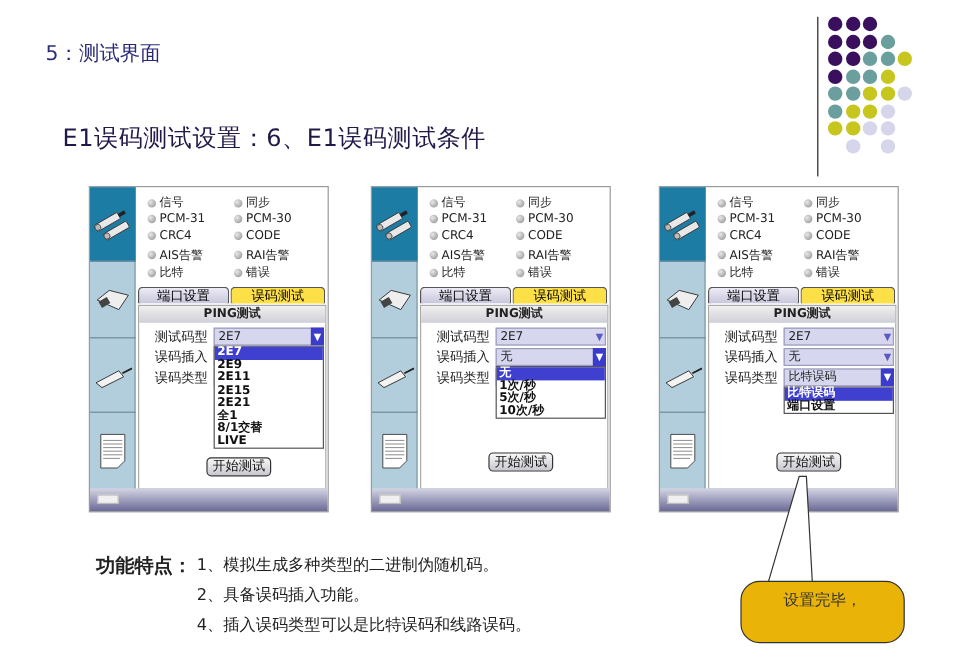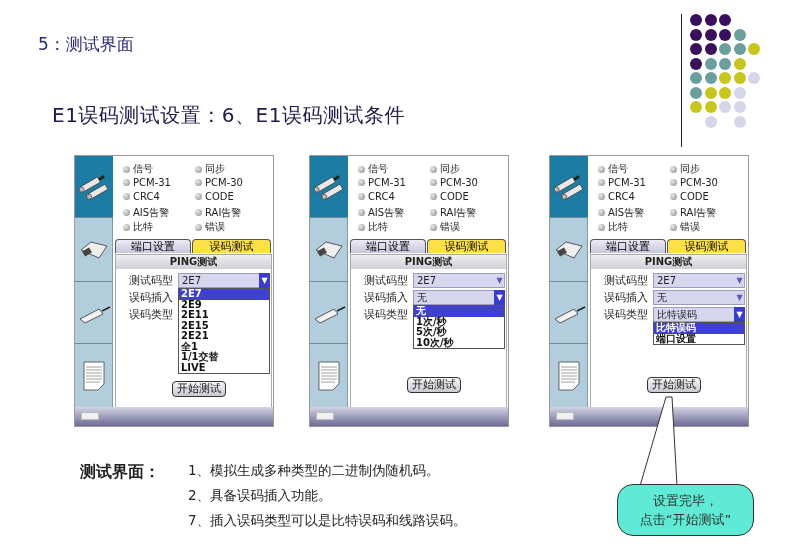--- a/index.html
+++ b/index.html
@@ -31,23 +31,23 @@
   .sel { position: absolute; left: 62px; width: 92px; height: 15px; background: #d6d6ee; border: 1px solid #9b9bbb; font-size: 10px; line-height: 13px; padding-left: 3px; color:#222; }
   .sel-arrow { position: absolute; right: -1px; top: -1px; width: 11px; height: 15px; font-size: 8px; color: #5a5ac0; text-align: center; line-height: 15px; }
   .sel-arrow.open { background: #3c3ccc; color: #fff; }
   .drop { position: absolute; left: 62px; width: 92px; background: #fff; border: 1px solid #555; font-size: 10px; color: #111; z-index: 3; }
   .drop-item { height: 10.5px; line-height: 10.5px; padding-left: 2px; font-weight: bold; }
   .drop-item.sel-on { background: #4040d0; color: #fff; }
   .start-btn { position: absolute; left: 56px; width: 54px; height: 16px; border: 1px solid #333; border-radius: 4px;
                background: linear-gradient(#f8f8f8, #c8c8d0); font-size: 11px; text-align: center; line-height: 14px; color:#111; }
   .features { position: absolute; left: 80px; top: 462px; font-size: 14px; color: #222; }
   .feat-label { position: absolute; left: 0; top: 0; font-weight: bold; font-size: 16px; white-space: nowrap; }
-  .feat-item { position: absolute; left: 108px; white-space: nowrap; font-size: 13.5px; }
+  .feat-item { position: absolute; left: 84px; white-space: nowrap; font-size: 13.5px; }
   .callout { position: absolute; left: 617px; top: 484px; width: 137px; height: 52px; border: 1px solid #333; border-radius: 16px;
-             background: #5eead4; font-size: 13px; text-align: center; color: #333; padding-top: 6px; line-height: 19px; }
+             background: #eab308; font-size: 13px; text-align: center; color: #333; padding-top: 6px; line-height: 19px; }
 </style>
 </head>
 <body>
 
 <div class="slide-heading">5：测试界面</div>
 <div class="slide-subtitle">E1误码测试设置：6、E1误码测试条件</div>
 
 <div class="deco-line"></div>
 <div class="dot-grid" id="dotgrid">
     <div class="dot" style="left: 0px; top: 0px; background: rgb(58, 15, 94);"></div>
@@ -194,21 +194,21 @@
       </div>
 
       <div class="start-btn" style="top: 126px;">开始测试</div>
       <div class="drop" style="top: 33px;">
           <div class="drop-item sel-on">2E7</div>
           <div class="drop-item">2E9</div>
           <div class="drop-item">2E11</div>
           <div class="drop-item">2E15</div>
           <div class="drop-item">2E21</div>
           <div class="drop-item">全1</div>
-          <div class="drop-item">1/1交替</div>
+          <div class="drop-item">8/1交替</div>
           <div class="drop-item">LIVE</div>
         </div>
     </div>
 
     <div class="dev-bottom">
       <div class="battery"></div>
     </div>
   </div>
 
   <div class="device" style="left: 309px;">
@@ -450,25 +450,24 @@
         </div>
     </div>
 
     <div class="dev-bottom">
       <div class="battery"></div>
     </div>
   </div>
 </div>
 
 <div class="features">
-  <div class="feat-label">测试界面：</div>
+  <div class="feat-label">功能特点：</div>
   <div class="feat-item" style="top:0px">1、模拟生成多种类型的二进制伪随机码。</div>
   <div class="feat-item" style="top:25px">2、具备误码插入功能。</div>
-  <div class="feat-item" style="top:50px">7、插入误码类型可以是比特误码和线路误码。</div>
+  <div class="feat-item" style="top:50px">4、插入误码类型可以是比特误码和线路误码。</div>
 </div>
 
 <svg style="position:absolute;left:0;top:0;width:800px;height:559px;pointer-events:none;z-index:5">
   <polyline points="640,486 666,397 672,397 677,486" fill="#fff" stroke="#333" stroke-width="1"></polyline>
 </svg>
 <div class="callout" style="z-index:6">
   <div>设置完毕，</div>
-  <div>点击“开始测试”</div>
 </div>
 
 </body></html>

